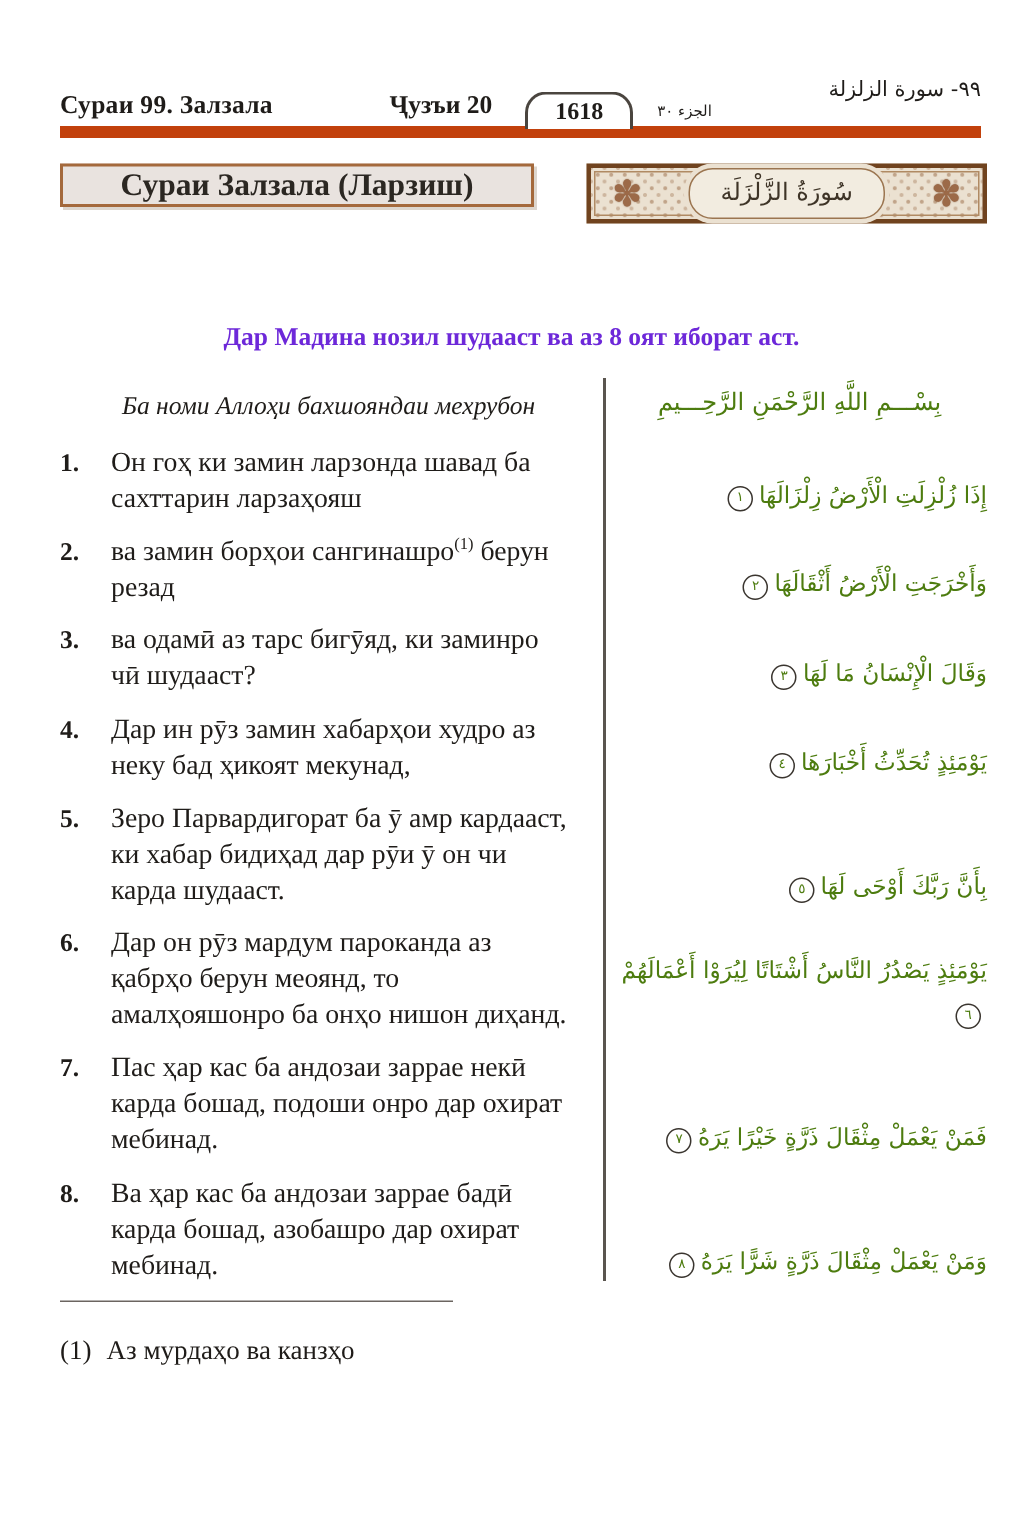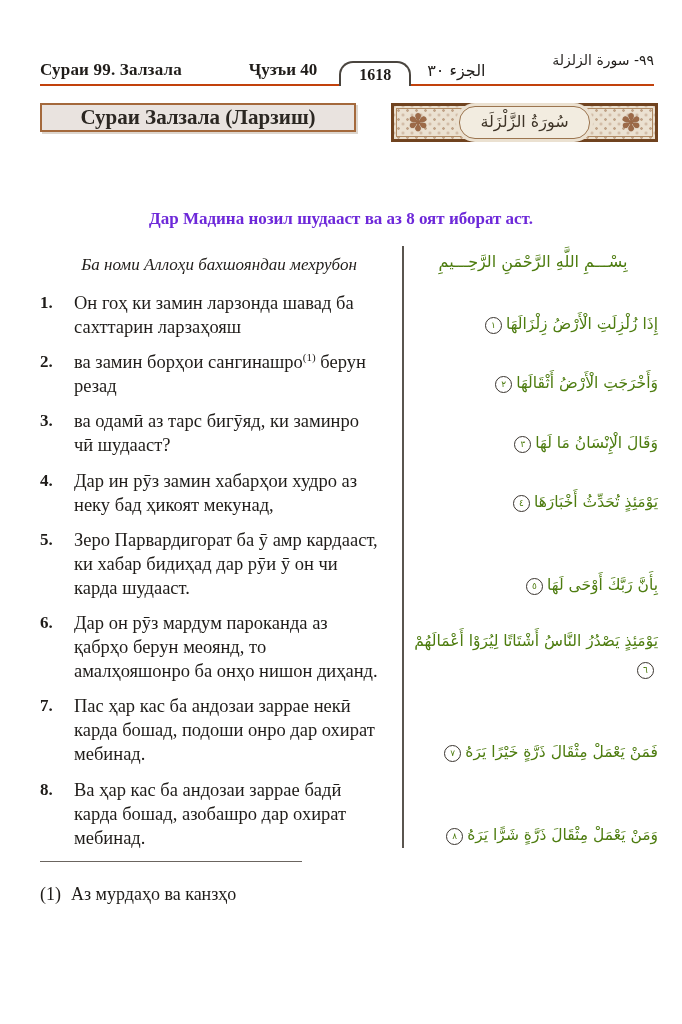--- a/index.html
+++ b/index.html
@@ -13,37 +13,37 @@
     overflow: hidden;
     box-sizing: border-box;
   }
 
   
   .header {
     display: flex;
     align-items: flex-end;
     margin: 0 28px 0 40px;
     padding-top: 52px;
-    border-bottom: 2px solid #c2410c;
+    border-bottom: 8px solid #c2410c;
     text-align: center;
   }
   .h-left { font-size: 17px; font-weight: bold; letter-spacing: .2px; padding-bottom: 4px; }
   .h-juz  { font-size: 17px; font-weight: bold; margin-left: auto; margin-right: 22px; padding-bottom: 4px; }
   .page-tab {
     font-size: 16px; font-weight: bold;
     padding: 3px 18px 2px;
     border: 2px solid #4a453f;
     border-bottom: none;
     border-radius: 14px 14px 0 0;
     background: #ffffff;
     margin-bottom: -2px;
     position: relative;
     z-index: 2;
   }
-  .h-juz-ar { font-family: "DejaVu Sans", sans-serif; font-size: 16px; margin-left: 16px; padding-bottom: 4px; }
+  .h-juz-ar { font-family: "DejaVu Sans", sans-serif; font-size: 10px; margin-left: 16px; padding-bottom: 4px; }
   .h-right  { font-family: "DejaVu Sans", sans-serif; font-size: 14px; margin-left: auto; padding-bottom: 16px; }
 
   
   .banner-row {
     display: flex;
     justify-content: space-between;
     align-items: flex-start;
     margin: 17px 24px 0 40px;
     height: 76px;
   }
@@ -168,21 +168,21 @@
   .fn-line { margin-top: 22px; font-size: 18px; }
   .fn-marker { margin-right: 10px; }
 </style>
 </head>
 <body>
 
 <div class="page">
 
   <div class="header">
     <span class="h-left">Сураи 99. Залзала</span>
-    <span class="h-juz">Ҷузъи 40</span>
+    <span class="h-juz">Ҷузъи 20</span>
     <span class="page-tab">1618</span>
     <span class="h-juz-ar" dir="rtl">الجزء ٣٠</span>
     <span class="h-right" dir="rtl">٩٩- سورة الزلزلة</span>
   </div>
 
   <div class="banner-row">
     <div class="title-box">
       <span>Сураи Залзала (Ларзиш)</span>
     </div>
     <div class="ornament-box">

